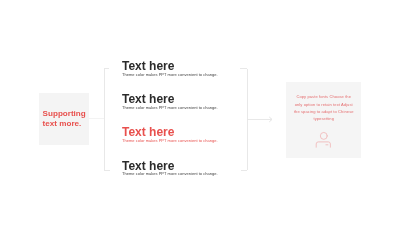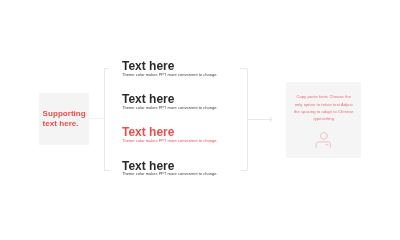--- a/index.html
+++ b/index.html
@@ -31,21 +31,21 @@
     <path d="M269.6 117.3 L272.0 119.45 L269.6 121.6" stroke="#dcdcdc" fill="none" stroke-width="0.85" stroke-linejoin="round" stroke-linecap="round"></path>
     <g stroke="#f0bcbc" fill="none" stroke-width="0.9" stroke-linecap="round">
       <circle cx="323.8" cy="135.9" r="3.45"></circle>
       <path d="M316.2 147.2 V144.0 a2.1 2.1 0 0 1 2.1 -2.1 H328.3 a2.1 2.1 0 0 1 2.1 2.1 V147.2"></path>
       <path d="M325.9 144.8 H327.9" stroke-width="0.9"></path>
     </g>
   </svg>
 
   <div class="supbox" style="background: rgb(244, 244, 244);">
     <div class="suptext" style="color: rgb(232, 80, 77);">Supporting
-text here.</div>
+text more.</div>
   </div>
 
   <div class="item" style="top:63px">
     <div class="t" style="color: rgb(43, 43, 43);">Text here</div>
     <div class="s" style="color: rgb(62, 62, 62);">Theme  color makes PPT more convenient to change.</div>
   </div>
   <div class="item" style="top:96.2px">
     <div class="t" style="color: rgb(43, 43, 43);">Text here</div>
     <div class="s" style="color: rgb(62, 62, 62);">Theme  color makes PPT more convenient to change.</div>
   </div>

